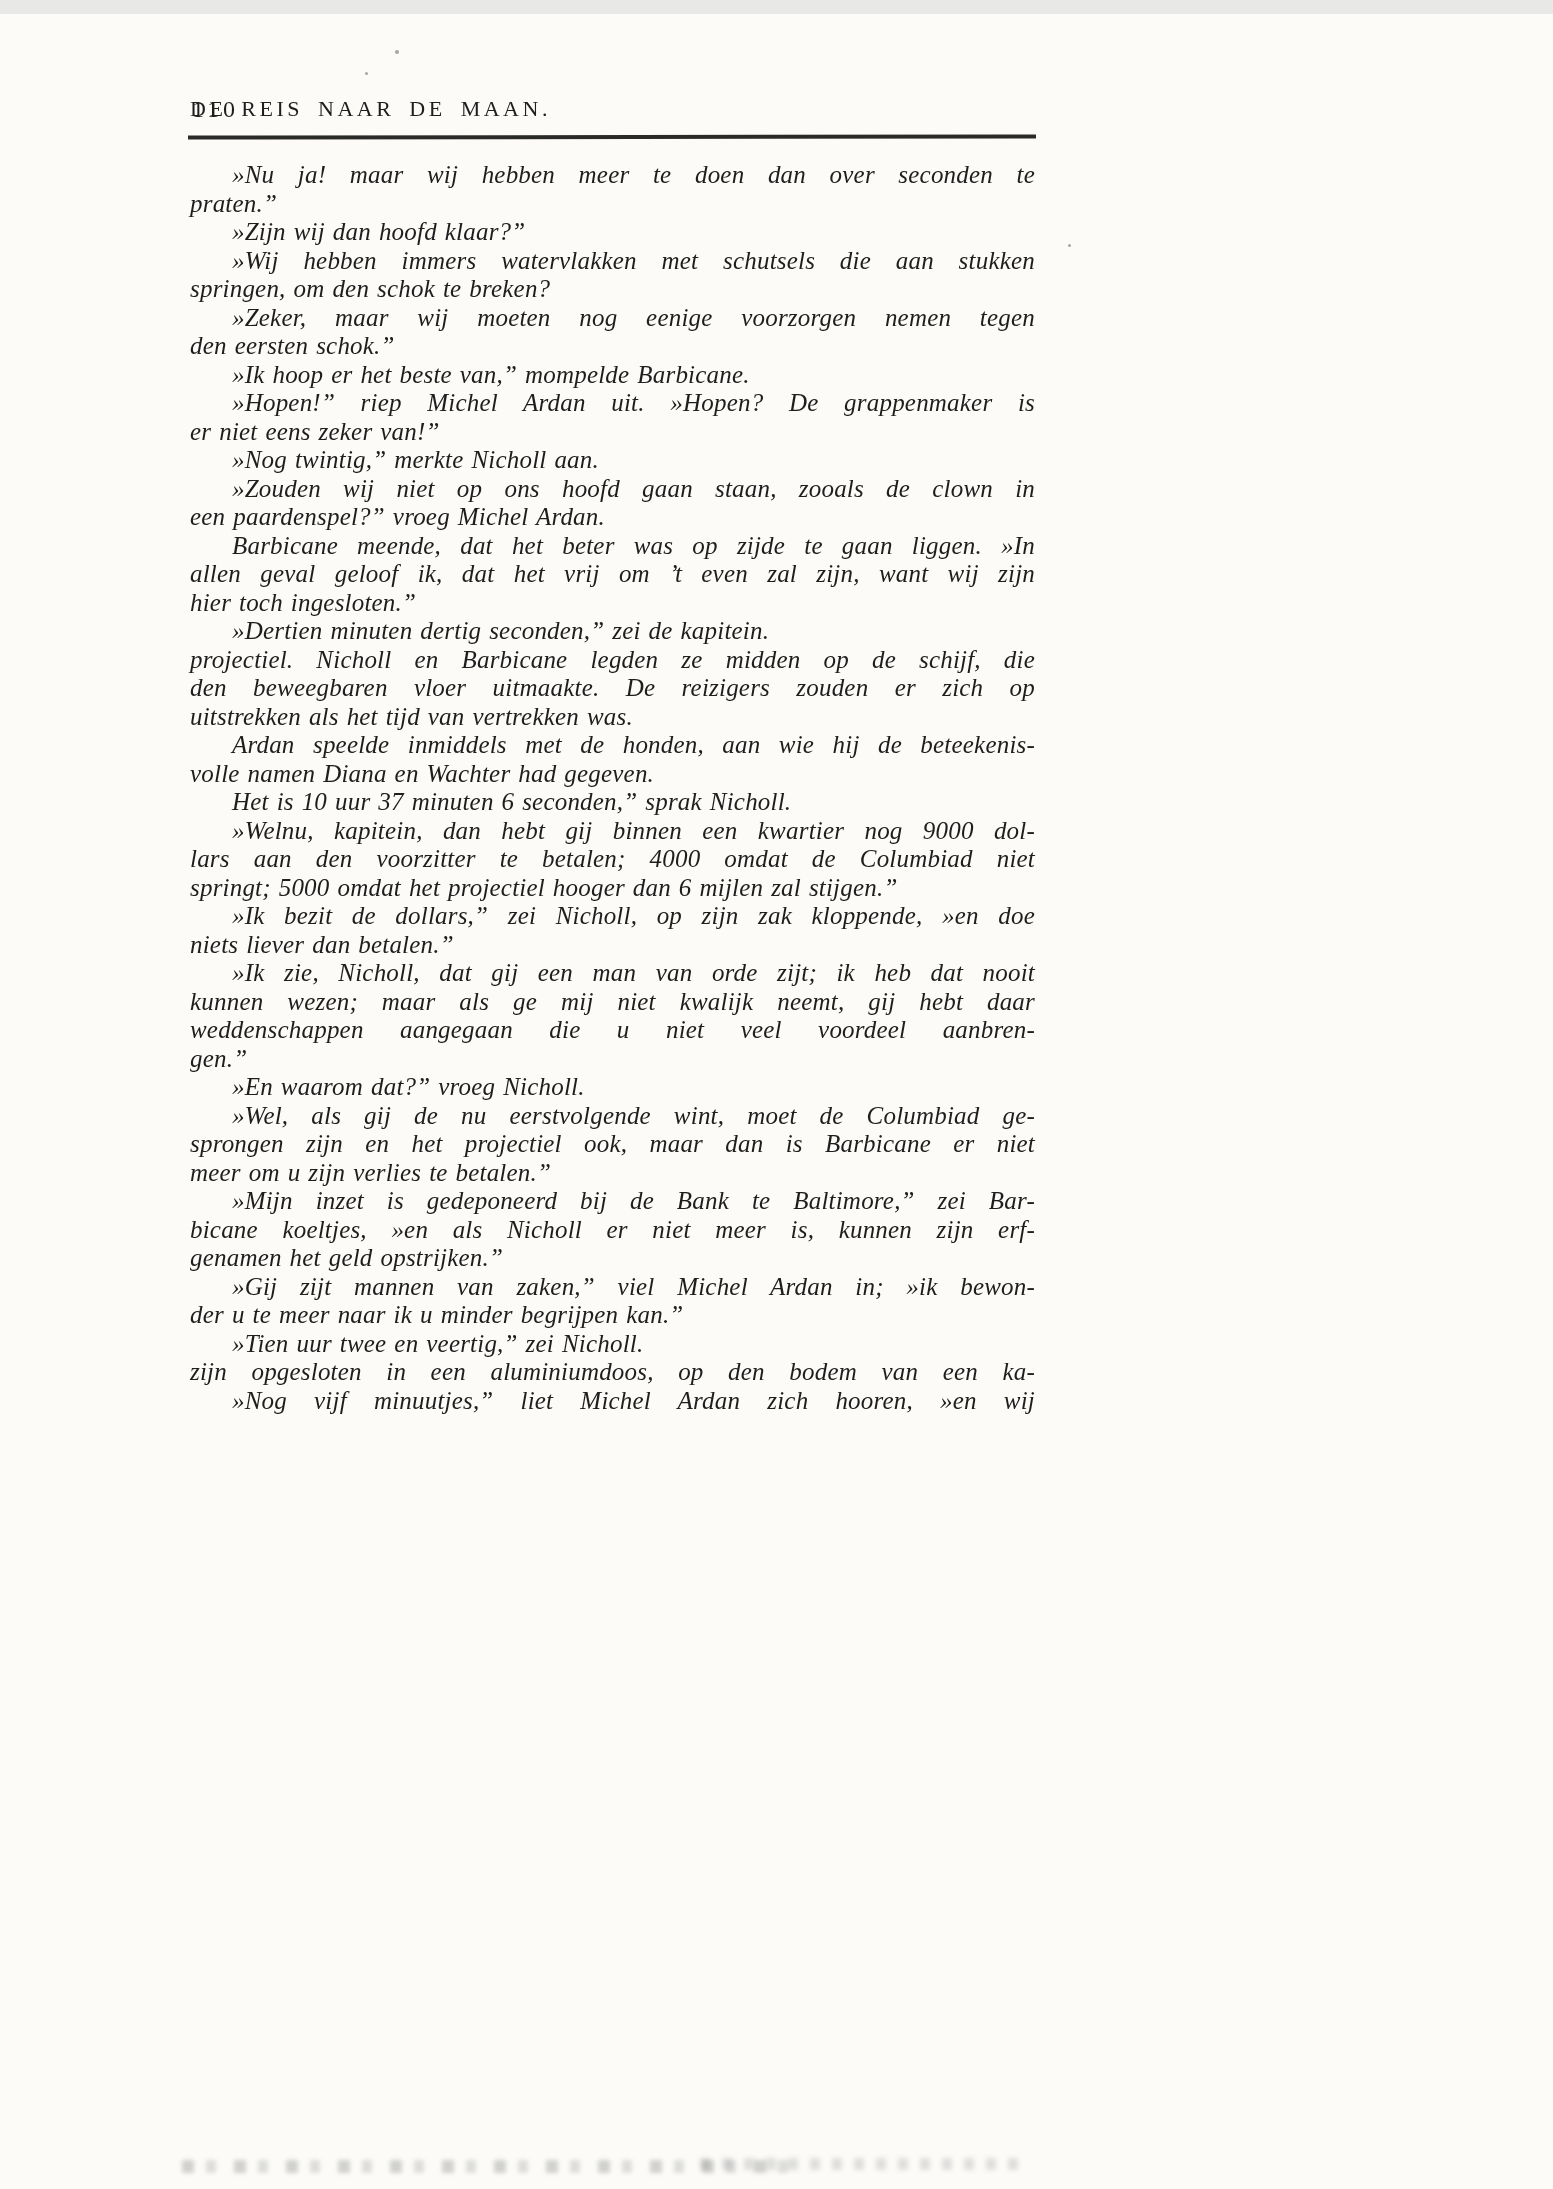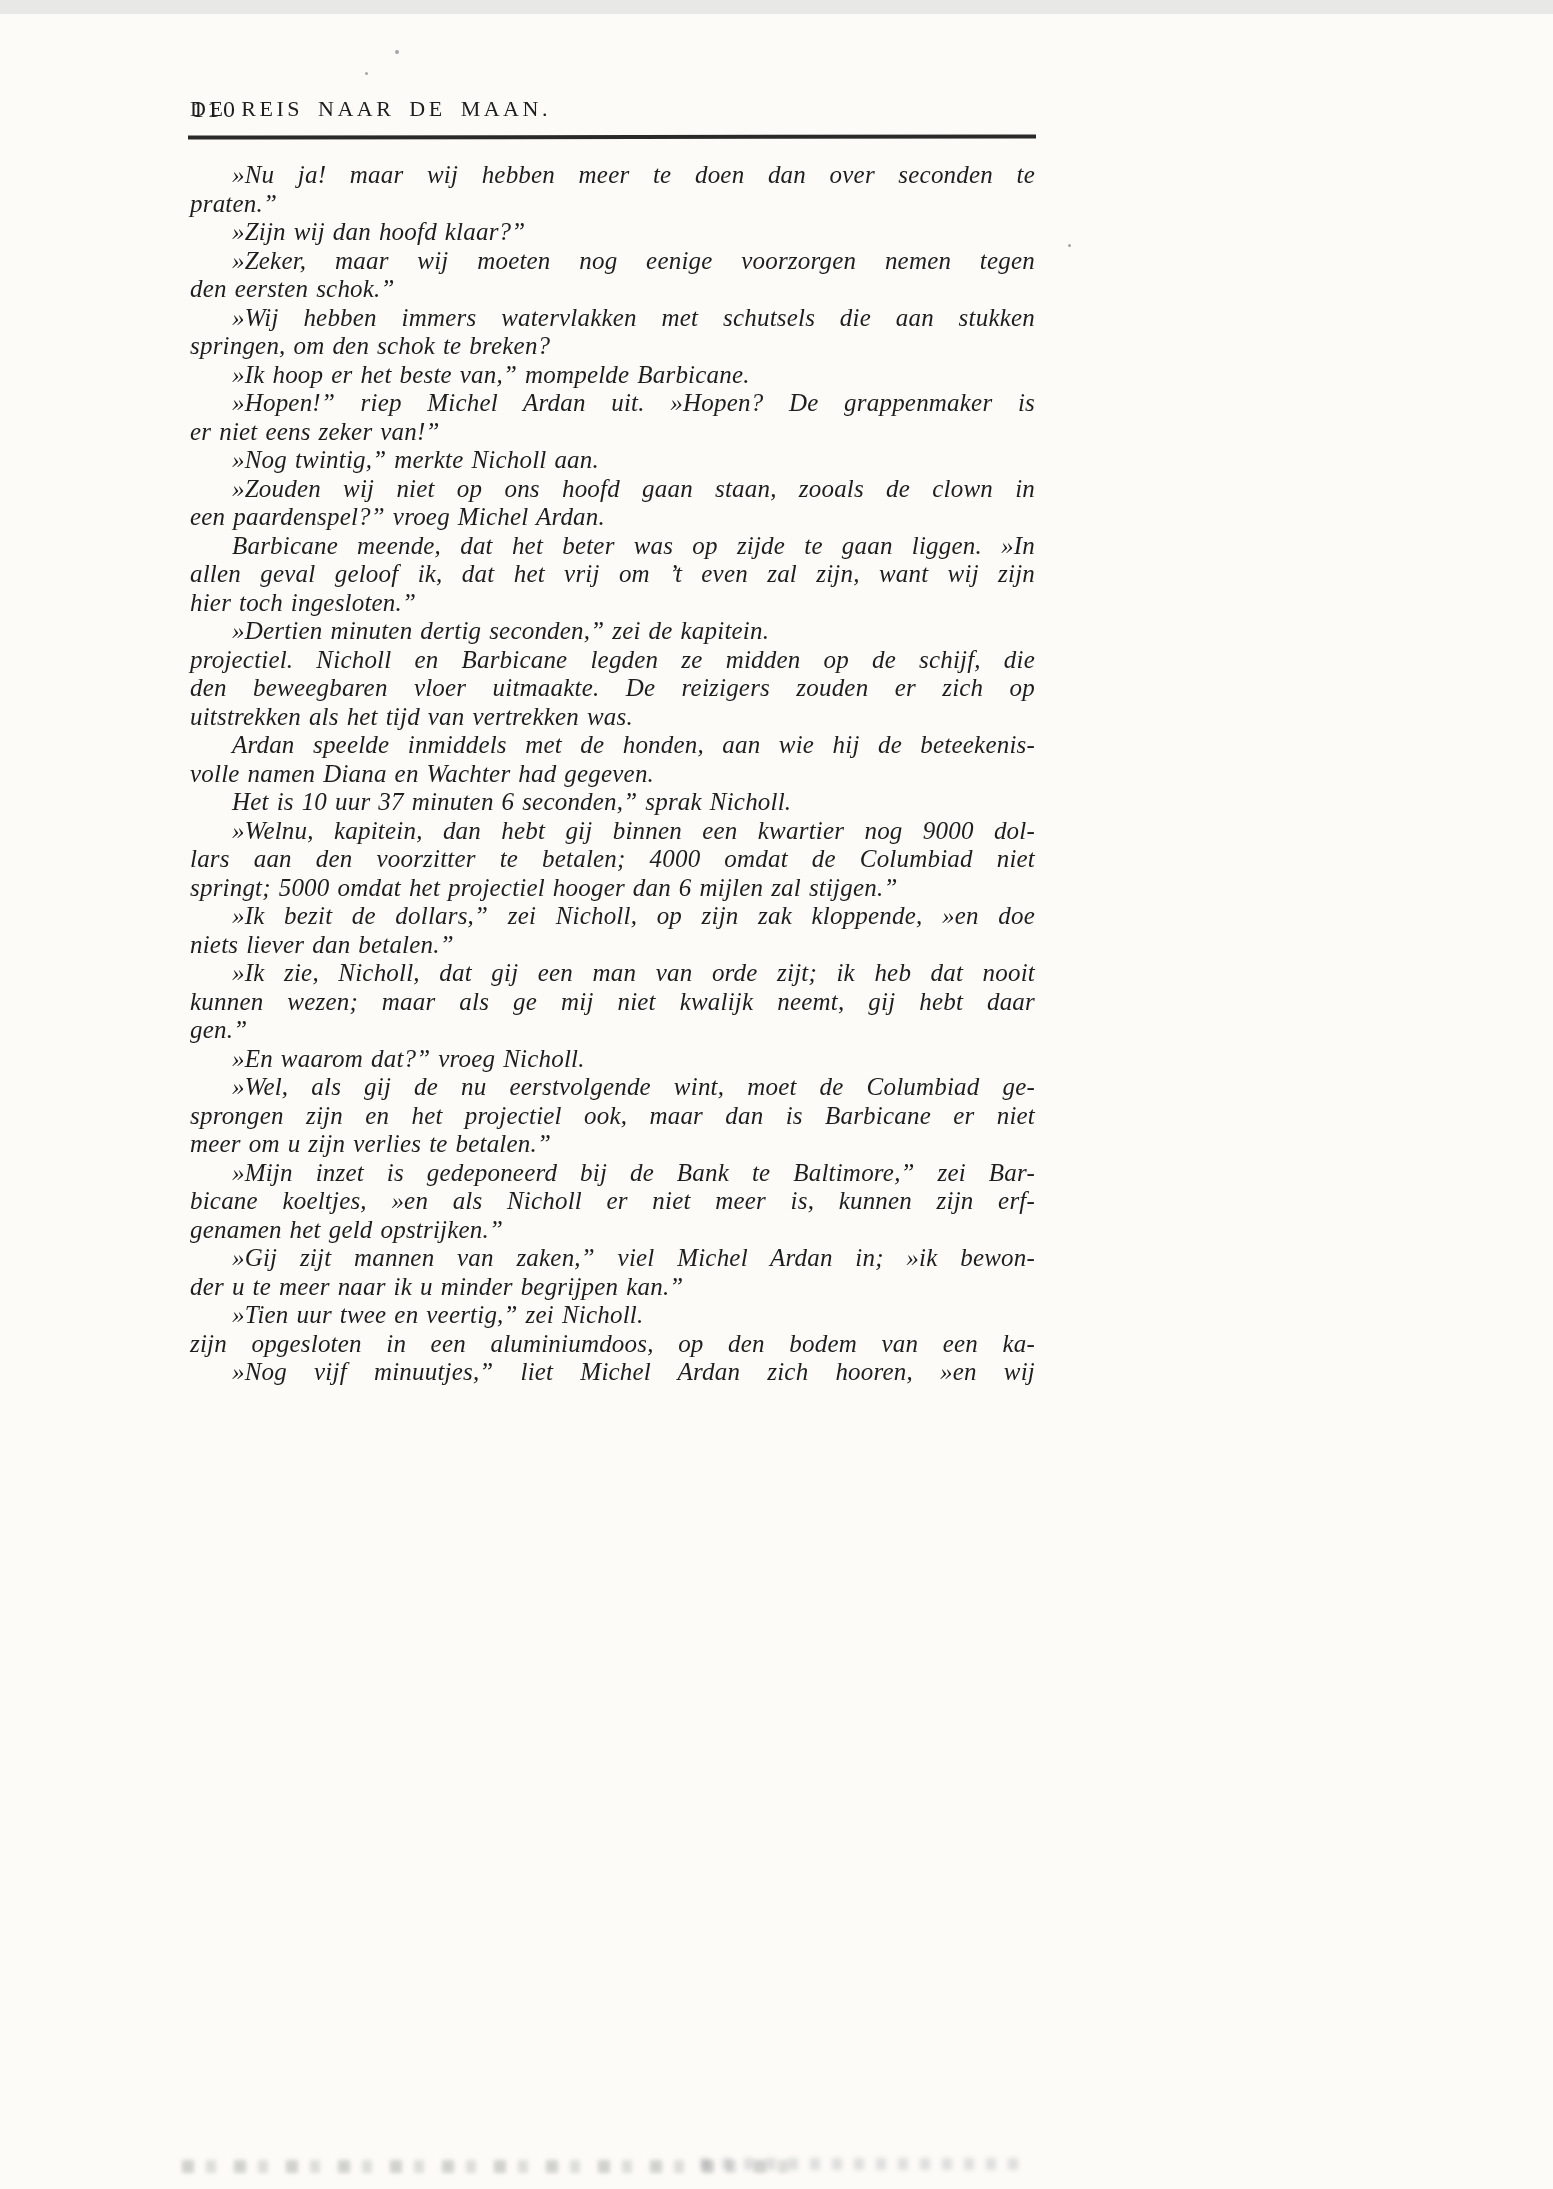--- a/index.html
+++ b/index.html
@@ -121,26 +121,26 @@
 
   <div class="text-block">
       <div class="para">
         <div class="line first">»Nu ja! maar wij hebben meer te doen dan over seconden te</div>
         <div class="line final">praten.”</div>
       </div>
       <div class="para">
         <div class="line first final">»Zijn wij dan hoofd klaar?”</div>
       </div>
       <div class="para">
+        <div class="line first">»Wij hebben immers watervlakken met schutsels die aan stukken</div>
+        <div class="line final">springen, om den schok te breken?</div>
+      </div>
+      <div class="para">
         <div class="line first">»Zeker, maar wij moeten nog eenige voorzorgen nemen tegen</div>
         <div class="line final">den eersten schok.”</div>
-      </div>
-      <div class="para">
-        <div class="line first">»Wij hebben immers watervlakken met schutsels die aan stukken</div>
-        <div class="line final">springen, om den schok te breken?</div>
       </div>
       <div class="para">
         <div class="line first final">»Ik hoop er het beste van,” mompelde Barbicane.</div>
       </div>
       <div class="para">
         <div class="line first">»Hopen!” riep Michel Ardan uit. »Hopen? De grappenmaker is</div>
         <div class="line final">er niet eens zeker van!”</div>
       </div>
       <div class="para">
         <div class="line first final">»Nog twintig,” merkte Nicholl aan.</div>
@@ -174,20 +174,21 @@
         <div class="line">lars aan den voorzitter te betalen; 4000 omdat de Columbiad niet</div>
         <div class="line final">springt; 5000 omdat het projectiel hooger dan 6 mijlen zal stijgen.”</div>
       </div>
       <div class="para">
         <div class="line first">»Ik bezit de dollars,” zei Nicholl, op zijn zak kloppende, »en doe</div>
         <div class="line final">niets liever dan betalen.”</div>
       </div>
       <div class="para">
         <div class="line first">»Ik zie, Nicholl, dat gij een man van orde zijt; ik heb dat nooit</div>
         <div class="line">kunnen wezen; maar als ge mij niet kwalijk neemt, gij hebt daar</div>
+        <div class="line">weddenschappen aangegaan die u niet veel voordeel aanbren-</div>
         <div class="line final">gen.”</div>
       </div>
       <div class="para">
         <div class="line first final">»En waarom dat?” vroeg Nicholl.</div>
       </div>
       <div class="para">
         <div class="line first">»Wel, als gij de nu eerstvolgende wint, moet de Columbiad ge-</div>
         <div class="line">sprongen zijn en het projectiel ook, maar dan is Barbicane er niet</div>
         <div class="line final">meer om u zijn verlies te betalen.”</div>
       </div>

